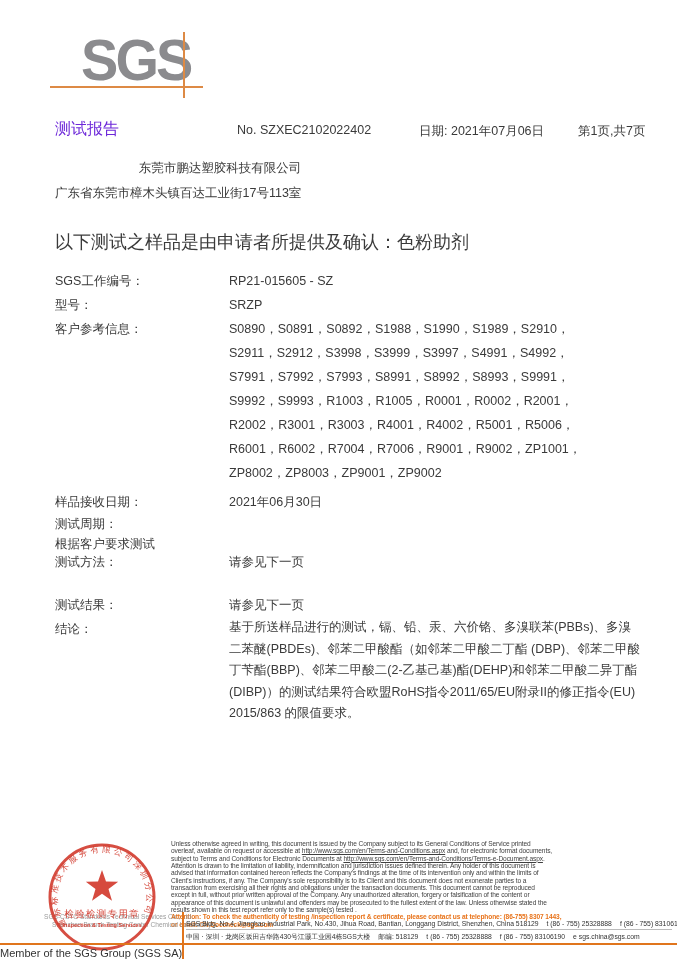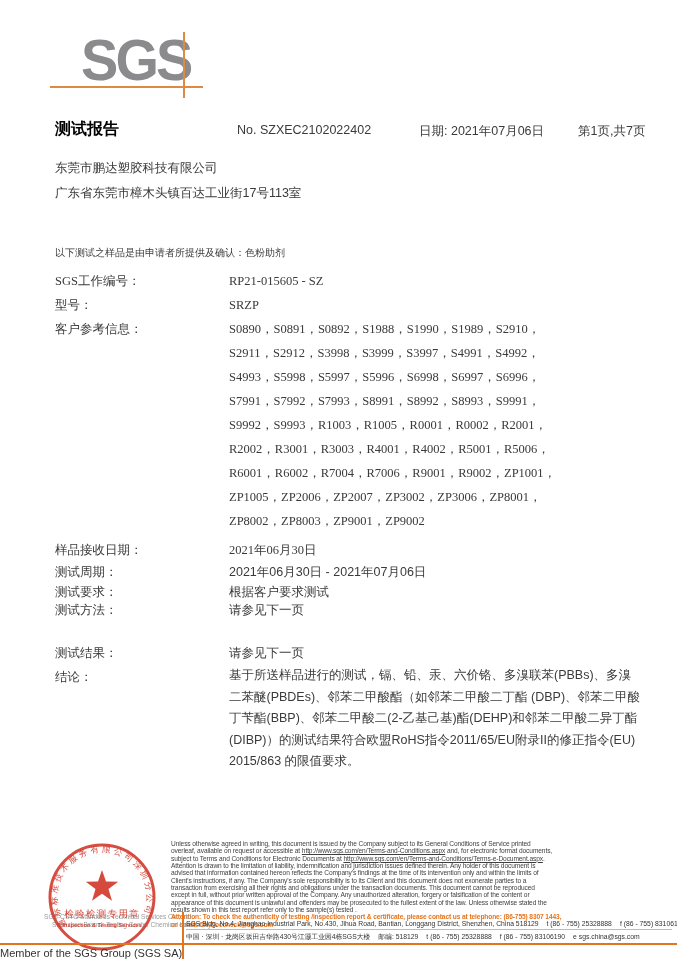--- a/index.html
+++ b/index.html
@@ -8,35 +8,35 @@
   .page { position:relative; width:677px; height:959px; background:#ffffff; overflow:hidden; margin:0 auto; }
 
   
   .logo-text { position:absolute; left:80px; top:32px; font-size:57px; font-weight:bold;
                color:#8b8b8e; letter-spacing:-3px; transform:scaleX(.98); line-height:56px; }
   .logo-hline { position:absolute; left:50px; top:86px; width:153px; height:2px; background:#dd8a45; }
   .logo-vline { position:absolute; left:183px; top:32px; width:2px; height:66px; background:#dd8a45; }
 
   
   .title-row { position:absolute; left:0; top:121px; width:677px; height:20px; font-size:12.5px; }
-  .doc-title { position:absolute; left:55px; top:-2px; font-size:16px; font-weight:bold; color:#000000; }
+  .doc-title { position:absolute; left:55px; top:-2px; font-size:16px; font-weight:normal; color:#6d28d9; }
   .report-no { position:absolute; left:237px; top:2px; }
   .report-date { position:absolute; left:419px; top:2px; }
   .page-info { position:absolute; left:558px; top:2px;margin-left:20px; }
 
-  .applicant { position:absolute; left:55px; top:156px; font-size:12.5px; line-height:25px; }
-  .statement { position:absolute; left:55px; top:246px; font-size:10px; }
+  .applicant { position:absolute; left:55px; top:156px; font-size:12.5px; line-height:25px;text-align:right; }
+  .statement { position:absolute; left:55px; top:230px; font-size:18px; }
 
   
   .fields { position:absolute; left:55px; top:269px; width:590px; font-size:12.5px; }
   .frow { display:flex; align-items:flex-start; }
   .flabel { width:174px; flex:0 0 174px; line-height:24px; }
   .fvalue { line-height:24px; }
-  .ref-lines div { line-height:24px;font-family:Liberation Serif, serif; }
-  .row-std { min-height:24px;font-family:Liberation Serif, serif; }
+  .ref-lines div { line-height:24px; }
+  .row-std { min-height:24px; }
   .row-period .flabel,.row-period .fvalue { line-height:21px; }
   .row-req .flabel,.row-req .fvalue { line-height:19px; }
   .row-method .flabel,.row-method .fvalue { line-height:17px; }
   .row-result { margin-top:22px; }
   .row-concl { margin-top:0; }
   .row-concl .fvalue { line-height:21.5px; width:412px; }
   .gap-after-list { height:5px; }
 
   
   .legal { position:absolute; left:171px; top:840px; width:507px; }
@@ -87,40 +87,36 @@
     </div>
     <div class="frow row-std">
       <div class="flabel">型号：</div>
       <div class="fvalue">SRZP</div>
     </div>
     <div class="frow">
       <div class="flabel">客户参考信息：</div>
       <div class="fvalue ref-lines">
         <div>S0890，S0891，S0892，S1988，S1990，S1989，S2910，</div>
         <div>S2911，S2912，S3998，S3999，S3997，S4991，S4992，</div>
-        <div>S4993，S5998，S5997，S5996，S6998，S6997，S6996，</div>
         <div>S7991，S7992，S7993，S8991，S8992，S8993，S9991，</div>
         <div>S9992，S9993，R1003，R1005，R0001，R0002，R2001，</div>
         <div>R2002，R3001，R3003，R4001，R4002，R5001，R5006，</div>
         <div>R6001，R6002，R7004，R7006，R9001，R9002，ZP1001，</div>
-        <div>ZP1005，ZP2006，ZP2007，ZP3002，ZP3006，ZP8001，</div>
         <div>ZP8002，ZP8003，ZP9001，ZP9002</div>
       </div>
     </div>
     <div class="gap-after-list"></div>
     <div class="frow row-std">
       <div class="flabel">样品接收日期：</div>
       <div class="fvalue">2021年06月30日</div>
     </div>
     <div class="frow row-period">
       <div class="flabel">测试周期：</div>
-      <div class="fvalue">2021年06月30日 - 2021年07月06日</div>
     </div>
     <div class="frow row-req">
-      <div class="flabel">测试要求：</div>
       <div class="fvalue">根据客户要求测试</div>
     </div>
     <div class="frow row-method">
       <div class="flabel">测试方法：</div>
       <div class="fvalue">请参见下一页</div>
     </div>
     <div class="frow row-std row-result">
       <div class="flabel">测试结果：</div>
       <div class="fvalue">请参见下一页</div>
     </div>

